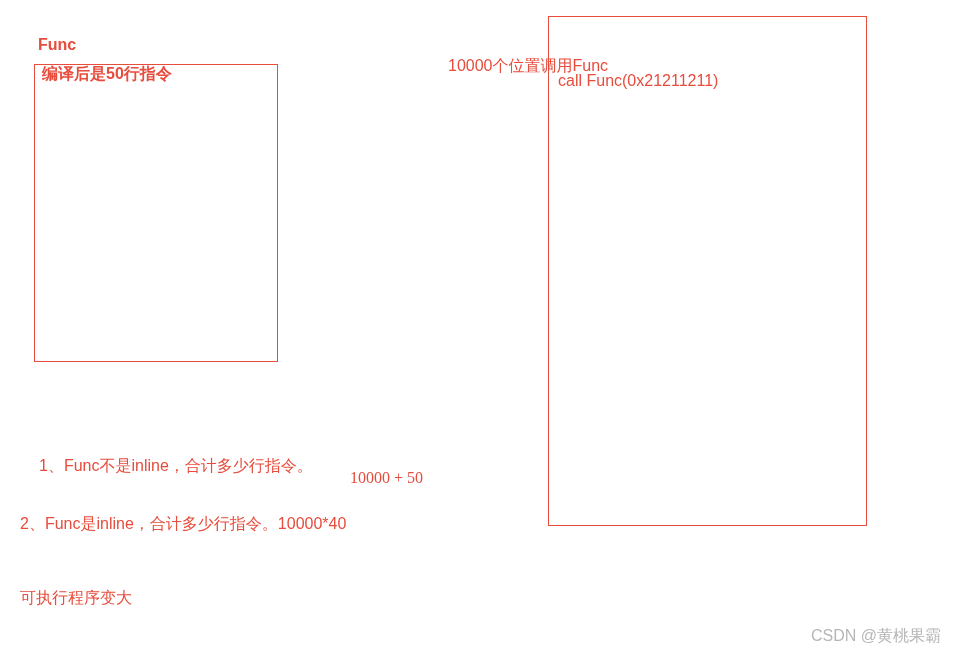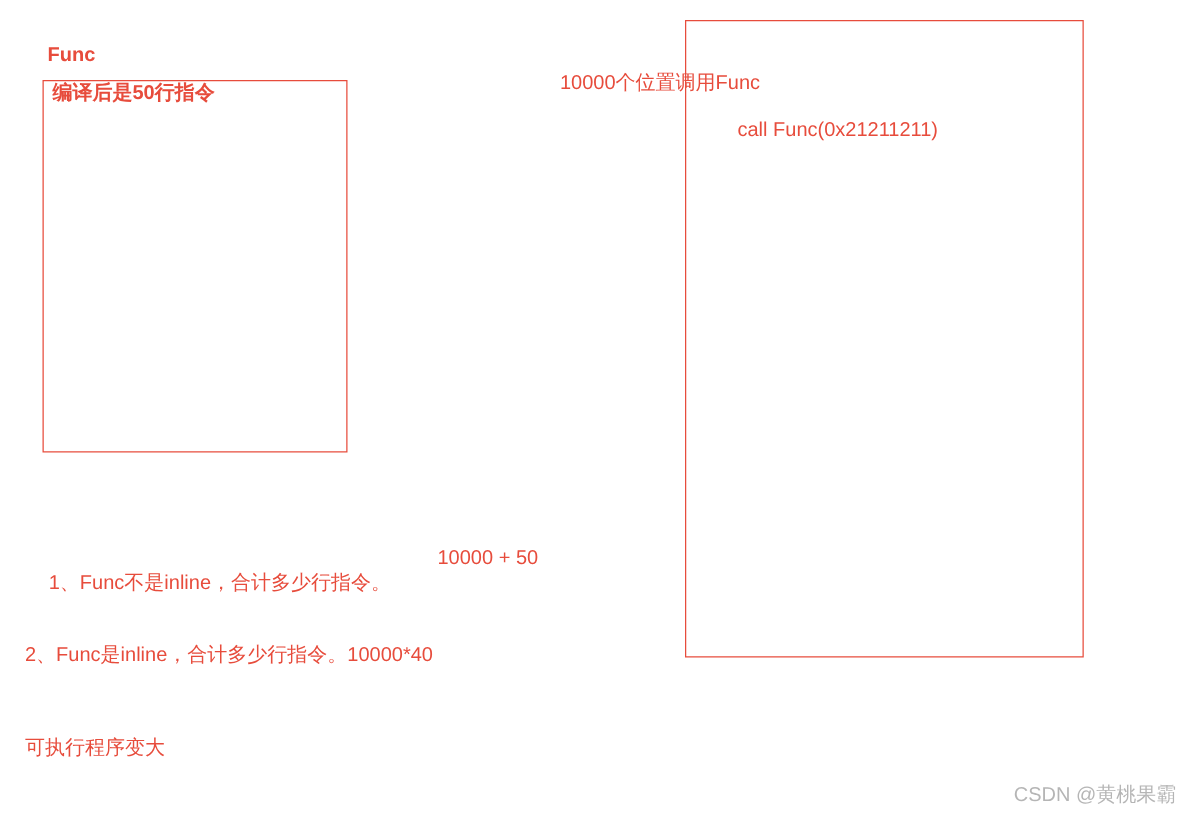--- a/index.html
+++ b/index.html
@@ -47,31 +47,31 @@
       top: 16px;
       width: 319px;
       height: 510px;
     }
     .right-box-title {
       left: 448px;
       top: 56px;
     }
     .right-box-call {
       left: 558px;
-      top: 96px;
-      margin-left: 32px;
+      top: 72px;
     }
     .point1 {
       left: 20px;
       top: 456px;
       margin-left: 19px;
     }
     .point1-calc {
       left: 350px;
-      top: 438px;
+      top: 469px;
+      font-family: Liberation Serif, serif;
     }
     .point2 {
       left: 20px;
       top: 514px;
     }
     .point3 {
       left: 20px;
       top: 588px;
       text-align: right;
     }

